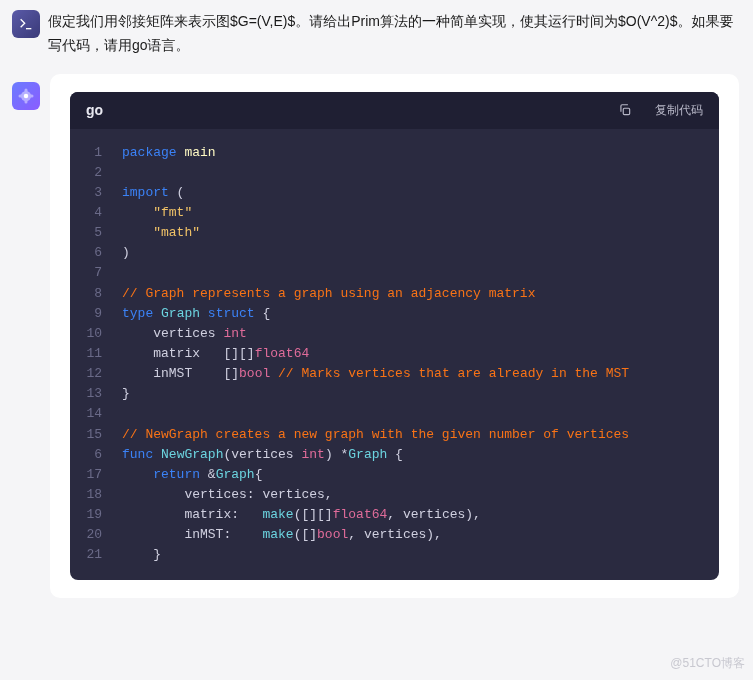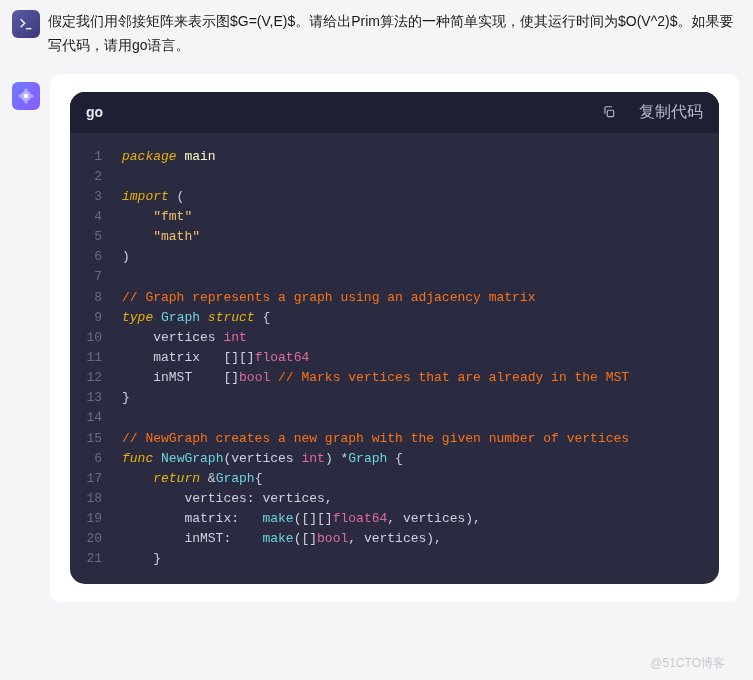--- a/index.html
+++ b/index.html
@@ -60,41 +60,41 @@
     .answer-text {
       font-size: 14px;
       line-height: 1.85;
       color: #1a1a1a;
       margin-bottom: 16px;
     }
     .math-i { font-style: italic; font-family: "Times New Roman", serif; }
     .math-sup { font-size: 0.7em; vertical-align: super; }
     .code-block {
       background: #2a2a40;
-      border-radius: 15px;
+      border-radius: 8px;
       overflow: hidden;
     }
     .code-header {
       background: #1f1f33;
       padding: 10px 16px;
       display: flex;
       justify-content: space-between;
       align-items: center;
     }
     .code-lang {
       color: #e8e8f0;
       font-size: 14px;
       font-weight: 600;
     }
     .copy-btn {
       display: flex;
       align-items: center;
       gap: 23px;
       color: #b8b8c8;
-      font-size: 16px;
+      font-size: 12px;
       cursor: pointer;
     }
     .copy-btn svg { width: 14px; height: 14px; }
     .code-body {
       display: flex;
       font-family: "Consolas", "Courier New", monospace;
       font-size: 13px;
       line-height: 1.55;
     }
     .line-numbers {
@@ -106,30 +106,30 @@
       flex-shrink: 0;
     }
     .line-numbers div { padding: 0 12px 0 0; }
     .code-content {
       padding: 14px 16px 14px 8px;
       color: #d0d0e0;
       flex: 1;
       white-space: pre;
       overflow: hidden;
     }
-    .tk-kw { color: #eab308; font-style: italic; }
+    .tk-kw { color: #3b82f6; }
     .tk-pkg { color: #fef9c3; }
     .tk-str { color: #f0c267; }
     .tk-cmt { color: #f97316; }
     .tk-name { color: #6cd4e0; }
     .tk-prim { color: #e06c9a; }
     .tk-fn { color: #6cd4e0; }
     .watermark {
       position: absolute;
-      right: 28px;
+      right: 8px;
       bottom: 8px;
       color: #c8c8d0;
       font-size: 12px;
     }
   </style>
 </head>
 <body>
 
 <div class="question-row">
   <div class="avatar-user">

